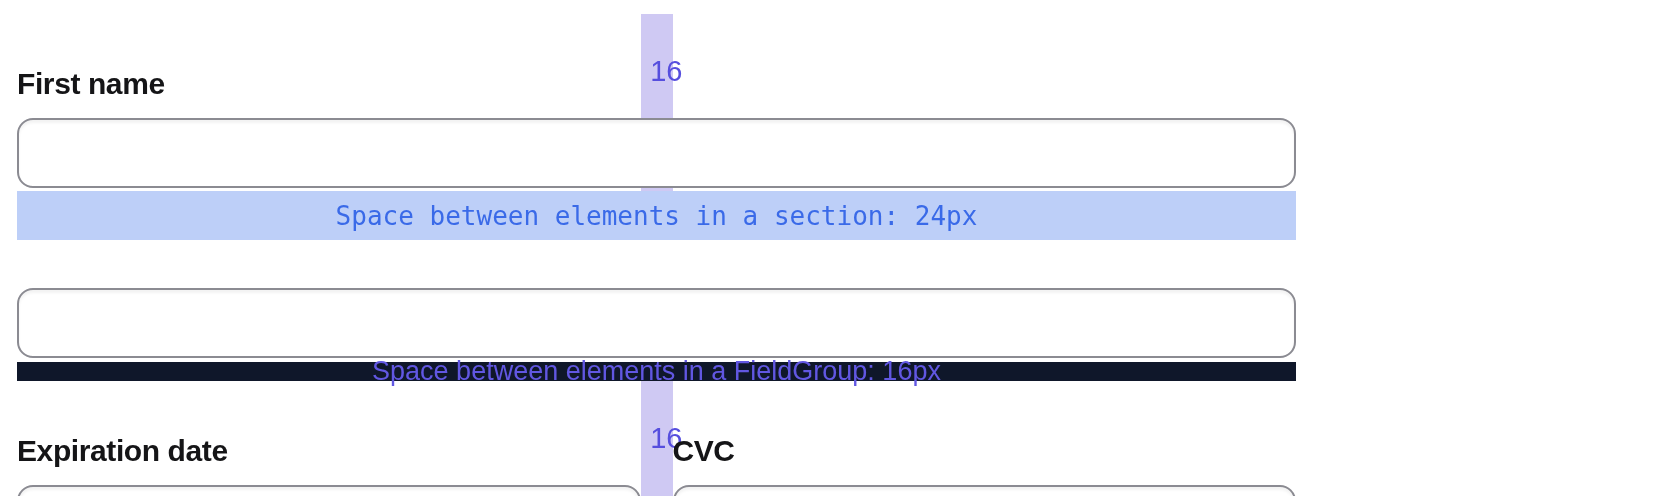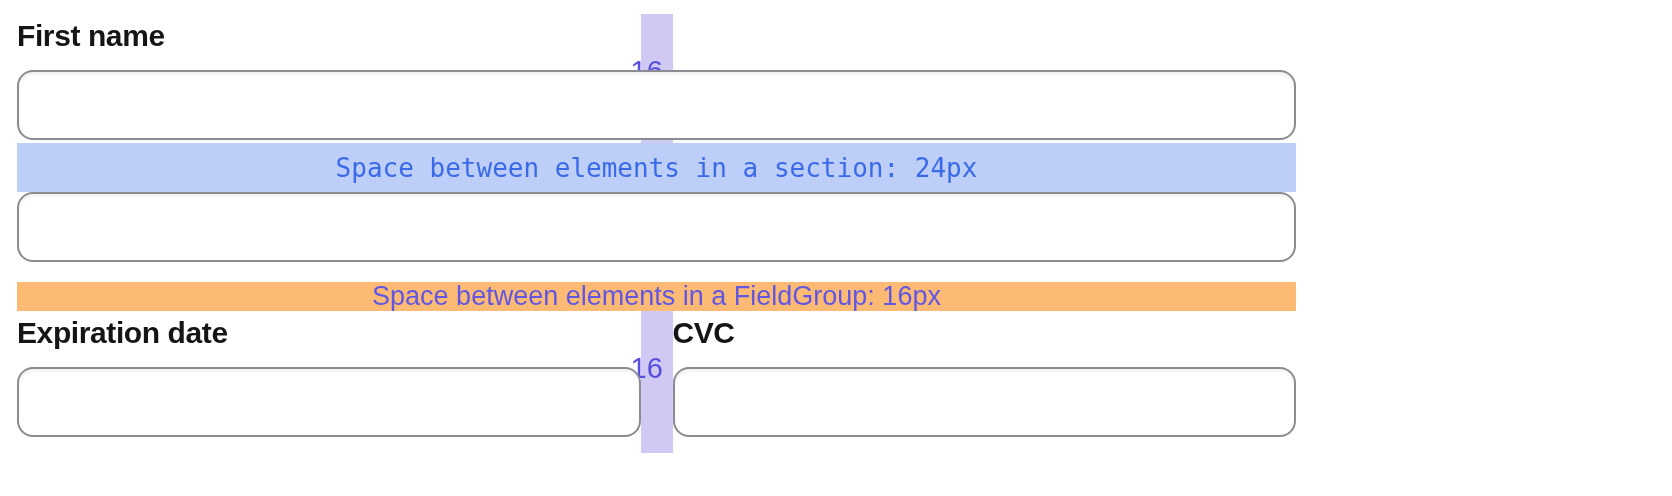--- a/index.html
+++ b/index.html
@@ -14,21 +14,21 @@
     margin-left: 17px;
     width: 1279px;
     padding-top: 14px;
   }
   
   .fg-row {
     position: relative;
     display: flex;
     gap: 32px;
   }
-  .field { flex: 1; position: relative; z-index: 1; }
+  .field { flex: 1; position: relative; z-index: 1; margin-top: 48px; }
   .field-label {
     display: block;
     font-size: 30px;
     line-height: 44px;
     font-weight: bold;
     letter-spacing: -0.4px;
     color: #151517;
     margin-bottom: 12px;
   }
   .text-input {
@@ -53,43 +53,43 @@
     bottom: -3px;
     background: #cfc9f3;
     z-index: 0;
   }
   .gap-strip.tall { bottom: -16px; }
   .gap-num {
     position: absolute;
     top: 40px;
     left: -10px;
     right: -10px;
-    text-align: left;
+    text-align: right;
     font-size: 29px;
     line-height: 34px;
     color: #564ede;
     z-index: 2;
   }
   
   .band-section {
     margin-top: 3px;
     height: 49px;
     background: #bdcff8;
     display: flex;
     align-items: center;
     justify-content: center;
     font-family: "DejaVu Sans Mono", monospace;
     font-size: 26px;
     color: #3a6ae8;
     text-align: right;
   }
   .band-group {
-    margin-top: 20px;
-    height: 29px;
-    background: #fdba74;
+    margin-top: 4px;
+    height: 19px;
+    background: #0f172a;
     display: flex;
     align-items: center;
     justify-content: center;
     font-size: 27px;
     color: #6157e2;
   }
   .single-field { position: relative; }
 </style>
 </head>
 <body>

